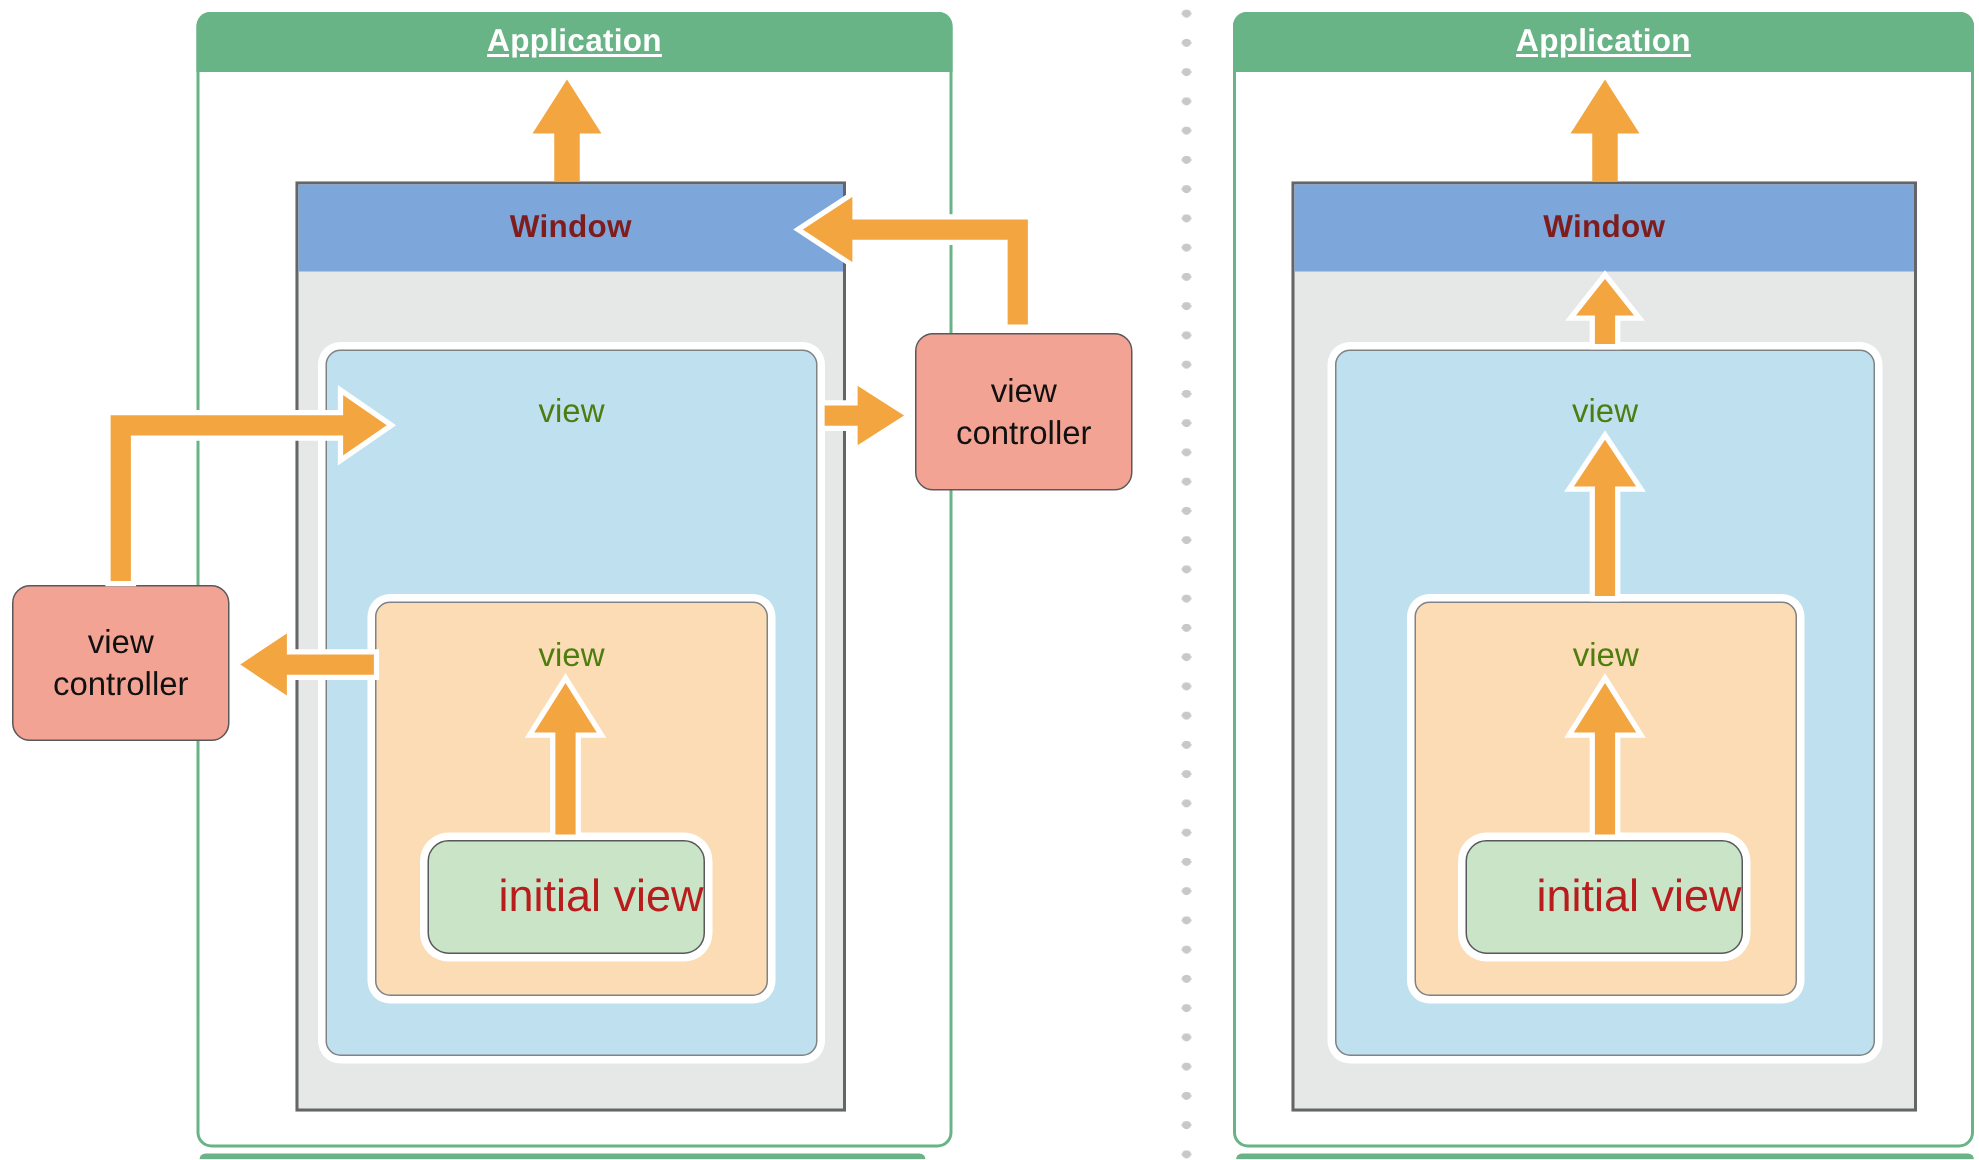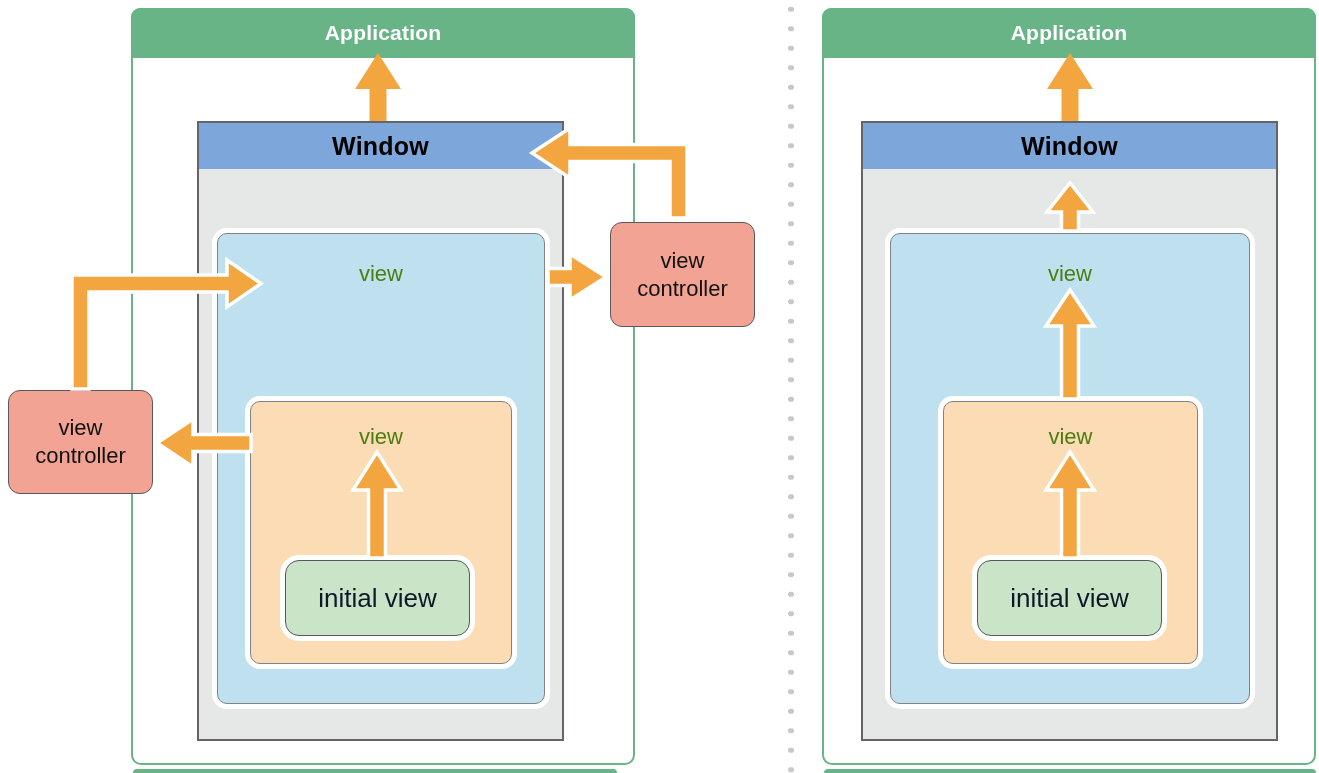--- a/index.html
+++ b/index.html
@@ -6,55 +6,55 @@
   .canvas{
     position:relative;width:1319px;height:773px;overflow:hidden;
     font-family:"Liberation Sans",sans-serif;background:#fff;
   }
   
   .app-box{
     position:absolute;border:2px solid var(--application-green,#5cae80);
     border-radius:10px;background:#fff;box-sizing:border-box;
   }
   .app-header{
-    position:absolute;left:-2px;right:-2px;top:-2px;height:50px;
+    position:absolute;left:-2px;right:-2px;top:-2px;height:40px;
     background:var(--application-green,#69b487);
     border-radius:9px 9px 0 0;
     display:flex;align-items:center;justify-content:center;
-    color:#fff;font-size:21px;font-weight:bold;letter-spacing:.2px;
+    color:#fff;font-size:21px;font-weight:bold;letter-spacing:.2px;text-decoration:underline;
   }
   
   .window-box{
     position:absolute;background:var(--window-gray,#e6e7e7);
     border:2px solid #636566;box-sizing:border-box;
   }
   .window-header{
-    position:absolute;left:0;right:0;top:0;height:46px;
+    position:absolute;left:0;right:0;top:0;height:58px;
     background:var(--window-blue,#7da6da);
     display:flex;align-items:center;justify-content:center;
-    color:#000000;font-size:25px;font-weight:bold;letter-spacing:.2px;
+    color:#7f1d1d;font-size:21px;font-weight:bold;letter-spacing:.2px;
   }
   
   .view-box{
     position:absolute;border:1.5px solid #808285;border-radius:10px;
     box-shadow:0 0 0 5px #fff;box-sizing:border-box;
   }
   .view-blue{background:var(--view-blue,#bfe0ef);}
   .view-orange{background:var(--view-orange,#fbdcb5);}
   .view-label{
     display:block;text-align:center;font-size:22px;color:#4d7c0f;
     padding-top:27px;
   }
   .view-label.tight{padding-top:22px;}
   .initial-box{
     position:absolute;background:var(--initial-view-green,#c9e4c7);
     border:1.5px solid #58595b;border-radius:14px;
     box-shadow:0 0 0 5px #fff;box-sizing:border-box;
-    display:flex;align-items:center;justify-content:center;
-    font-size:26px;color:#0f172a;
+    display:flex;align-items:center;justify-content:flex-end;
+    font-size:30px;color:#b91c1c;
   }
   
   .vc-box{
     position:absolute;background:var(--controller-pink,#f3a393);
     border:1.5px solid #58595b;border-radius:12px;box-sizing:border-box;
     display:flex;align-items:center;justify-content:center;text-align:center;
     font-size:22px;line-height:28px;color:#111;z-index:5;
     padding:12px 14px;
   }
   

